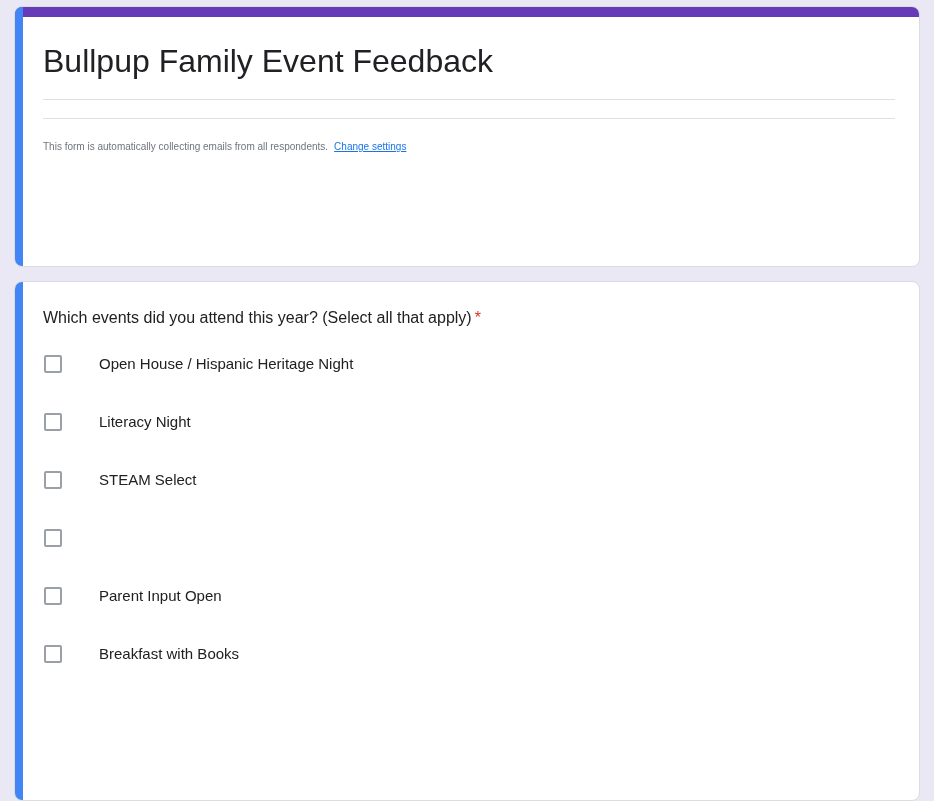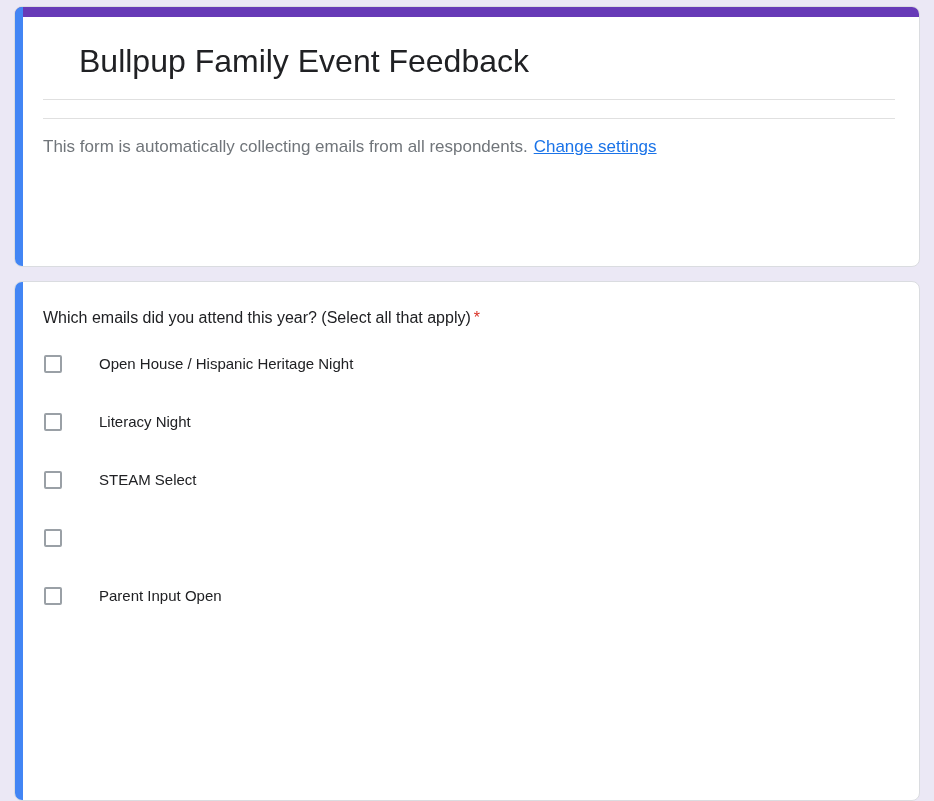--- a/index.html
+++ b/index.html
@@ -57,38 +57,37 @@
     padding: 20px 24px 0 28px;
   }
 
   .form-title {
     font-size: 32px;
     line-height: 40px;
     font-weight: 400;
     color: #202124;
     letter-spacing: 0;
     padding-top: 4px;
-    margin-left: 36px;
   }
 
   .rule {
     height: 1px;
     background: #e0e0e0;
     margin: 18px 0 0 0;
   }
 
   .form-description {
     font-size: 15px;
     line-height: 24px;
     color: #202124;
     padding: 14px 0 14px 0;
   }
 
   .email-notice {
-    font-size: 17px;
+    font-size: 10px;
     line-height: 20px;
     color: #70757a;
     padding-top: 18px;
   }
 
   .email-notice .link {
     color: #1a73e8;
     text-decoration: underline;
     margin-left: 6px;
     cursor: pointer;
@@ -163,21 +162,21 @@
         <span>This form is automatically collecting emails from all respondents.</span><a class="link">Change settings</a>
       </div>
     </div>
   </section>
 
   <section class="card question-card">
     <div class="card-accent"></div>
 
     <div class="question-body">
       <div class="question-title">
-        <span>Which emails did you attend this year? (Select all that apply)</span><span class="required-star">*</span>
+        <span>Which events did you attend this year? (Select all that apply)</span><span class="required-star">*</span>
       </div>
 
       <div class="option-list">
 
         <label class="option-row">
           <span class="checkbox"></span>
           <span class="option-label">Open House / Hispanic Heritage Night</span>
         </label>
 
 
@@ -194,18 +193,22 @@
 
         <label class="option-row">
           <span class="checkbox"></span>
         </label>
 
         <label class="option-row">
           <span class="checkbox"></span>
           <span class="option-label">Parent Input Open</span>
         </label>
 
+        <label class="option-row">
+          <span class="checkbox"></span>
+          <span class="option-label">Breakfast with Books</span>
+        </label>
 
       </div>
     </div>
   </section>
 
 </div>
 
 </body></html>

